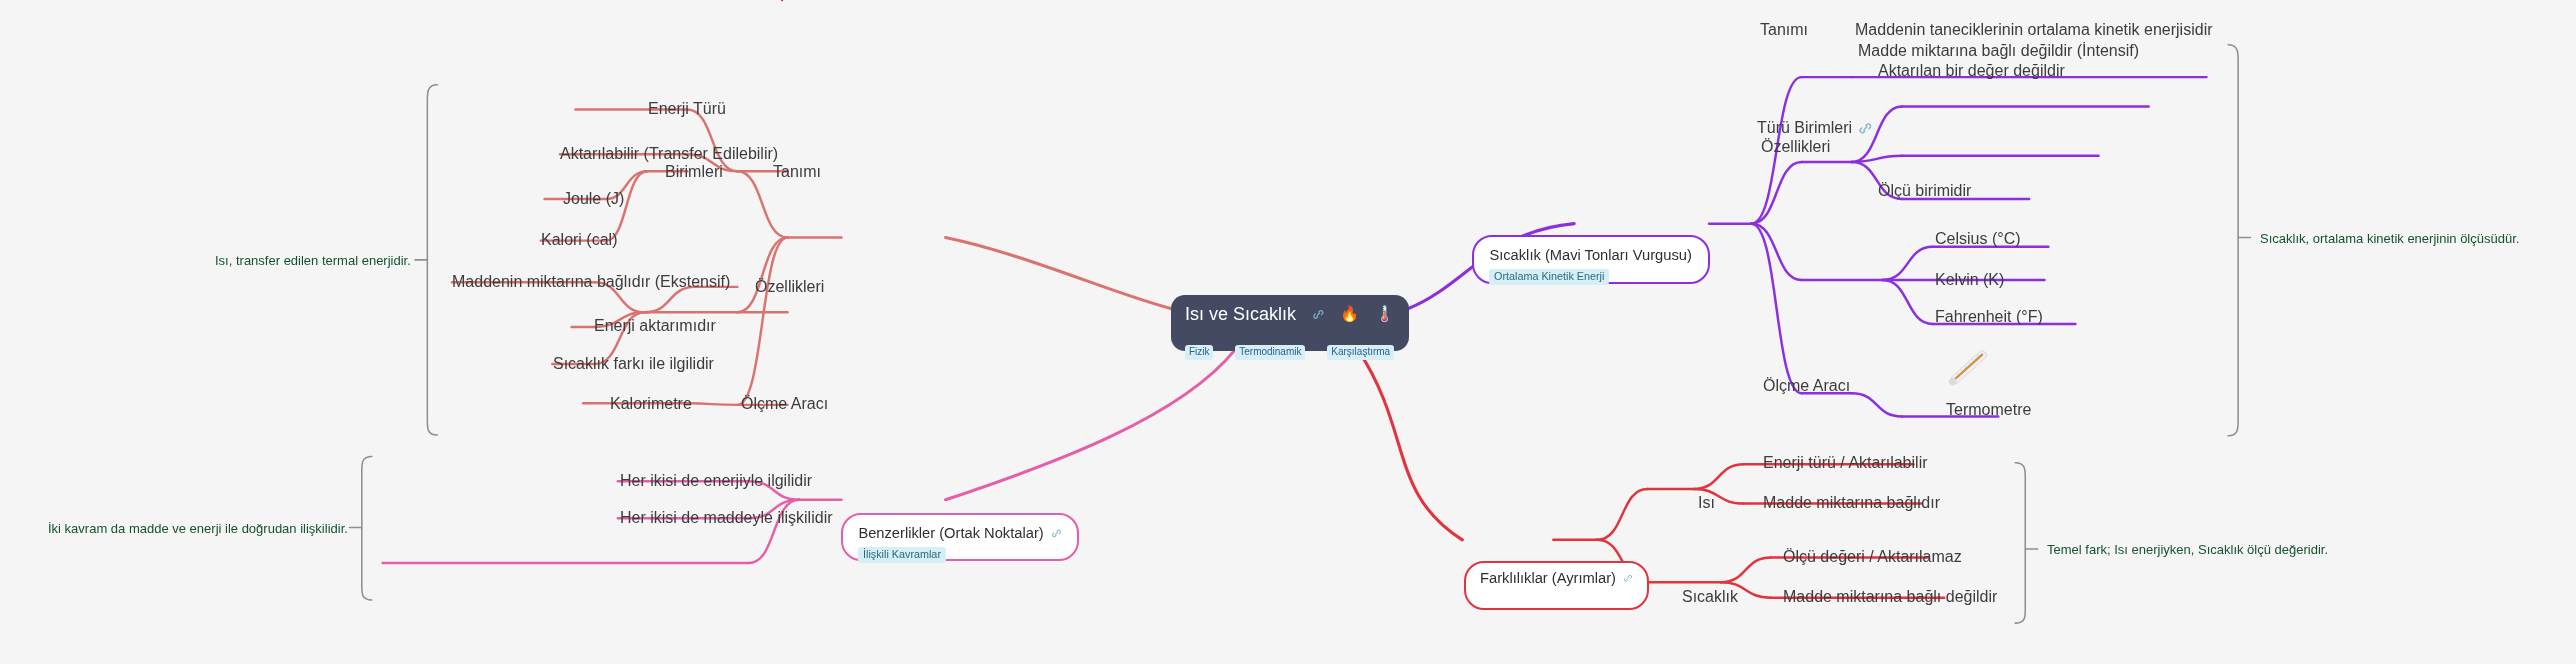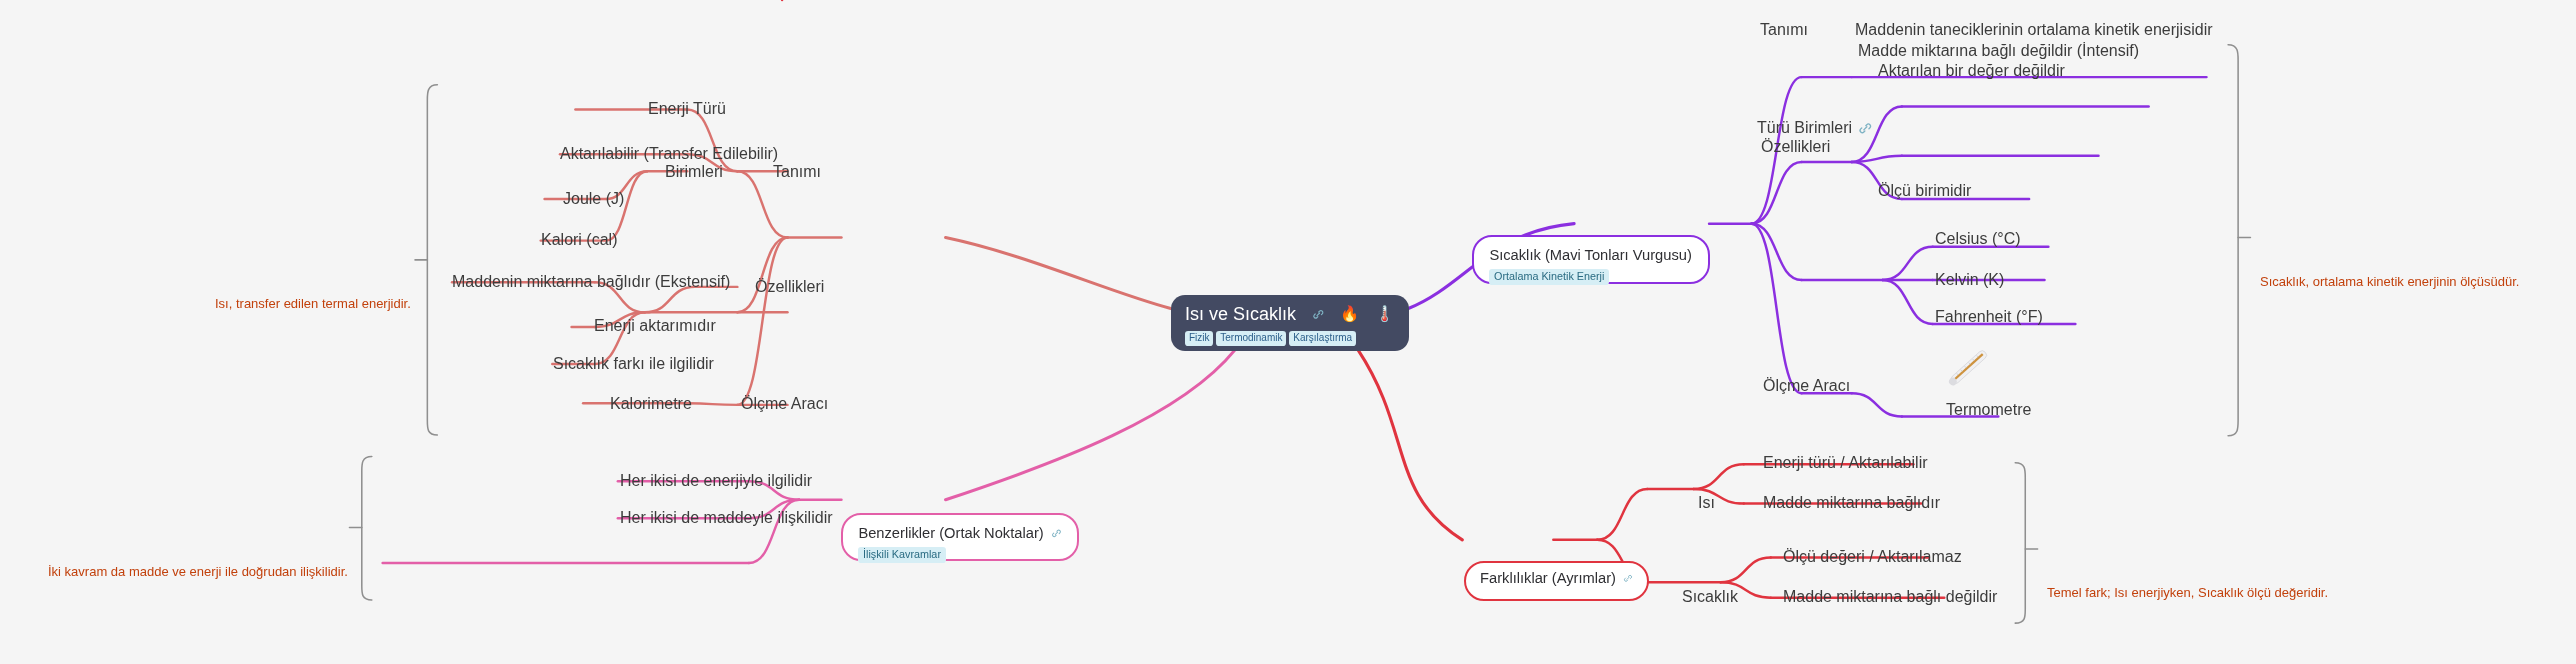--- a/index.html
+++ b/index.html
@@ -1,28 +1,28 @@
 <!DOCTYPE html>
 <html style="font-size:12.3px"><head>
 <meta charset="utf-8">
 <style>
   html,body{margin:0;padding:0;background:#f5f5f5;}
   body{width:2576px;height:664px;overflow:hidden;font-family:"Liberation Sans",sans-serif;color:#3c3c3c;}
   #stage{position:relative;width:2576px;height:664px;background:#f5f5f5;}
   #wires{position:absolute;left:0;top:0;width:2576px;height:664px;}
   .lbl{position:absolute;white-space:nowrap;font-size:16px;color:#3c3c3c;line-height:1;}
-  .lbl.note{font-size:13px;color:#c2410c;margin-top:43px;}
+  .lbl.note{font-size:13px;color:#14532d;}
   .node{position:absolute;background:#ffffff;border-radius:20px;box-sizing:border-box;padding:10px 15.4px 9.3px 15.4px;margin-top:36px;}
   .node .ttl{font-size:17px;white-space:nowrap;color:#2f2f33;line-height:1.1;display:flex;align-items:center;gap:7px;}
   .node .tags{margin-top:5.4px;display:flex;gap:4.6px;}
   .tag{font-size:10.8px;color:#2a6b82;background:#d6eef5;border-radius:3.1px;padding:1.5px 4.6px;white-space:nowrap;line-height:1.25;}
   .dot{display:inline-block;width:13px;height:13px;border-radius:50%;}
   #center{position:absolute;left:1171px;top:295px;width:238px;height:56px;background:#434a62;border-radius:14px;box-sizing:border-box;padding:8.5px 14px;}
   #center .ttl{color:#ffffff;font-size:18px;display:flex;align-items:center;gap:16px;white-space:nowrap;}
-  #center .tags{margin-top:6px;display:flex;gap:3px;}
+  #center .tags{margin-top:20px;display:flex;gap:22px;}
   #center .tag{background:#d6eef5;color:#2c5f8a;font-size:10px;padding:1.5px 3.9px;}
   .lnk{display:inline-block;width:14.7px;height:14.7px;}
   .emoji{font-size:15.4px;line-height:1;}
   .thermo{position:absolute;width:60px;height:49px;}
 </style>
 </head>
 <body>
 
 <div id="stage">
 
@@ -242,21 +242,21 @@
     <div class="tags">
       <span class="tag">İlişkili Kavramlar</span>
     </div>
   </div>
 
   <div class="lbl note" style="left:48px;top:522px;">İki kavram da madde ve enerji ile doğrudan ilişkilidir.</div>
 
   <div class="lbl" style="left:620px;top:473px;">Her ikisi de enerjiyle ilgilidir</div>
   <div class="lbl" style="left:620px;top:510px;">Her ikisi de maddeyle ilişkilidir</div>
 
-  <div class="node" style="left:1464px;top:525px;width:185px;height:40px;border:2.3px solid #e0343f;padding:7px 14px;">
+  <div class="node" style="left:1464px;top:525px;width:185px;height:49px;border:2.3px solid #e0343f;padding:7px 14px;">
     <div class="ttl">
       <span style="font-size:14.7px;">Farklılıklar (Ayrımlar)</span>
       <svg class="lnk" viewBox="0 0 24 24" fill="none" stroke="#7fb3c4" stroke-width="2.2" stroke-linecap="round">
           <path d="M9.5 14.5l5-5"></path>
           <path d="M12.8 7.6l1.6-1.6a3.6 3.6 0 0 1 5.1 5.1l-1.6 1.6"></path>
           <path d="M11.2 16.4l-1.6 1.6a3.6 3.6 0 0 1-5.1-5.1l1.6-1.6"></path>
         </svg>
     </div>
   </div>
 

